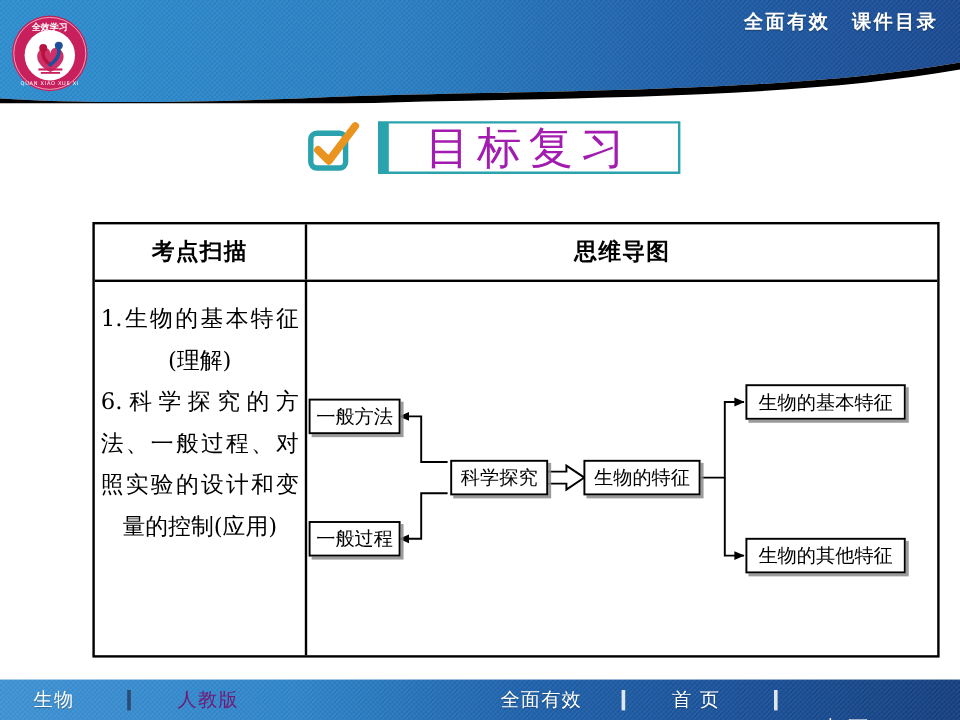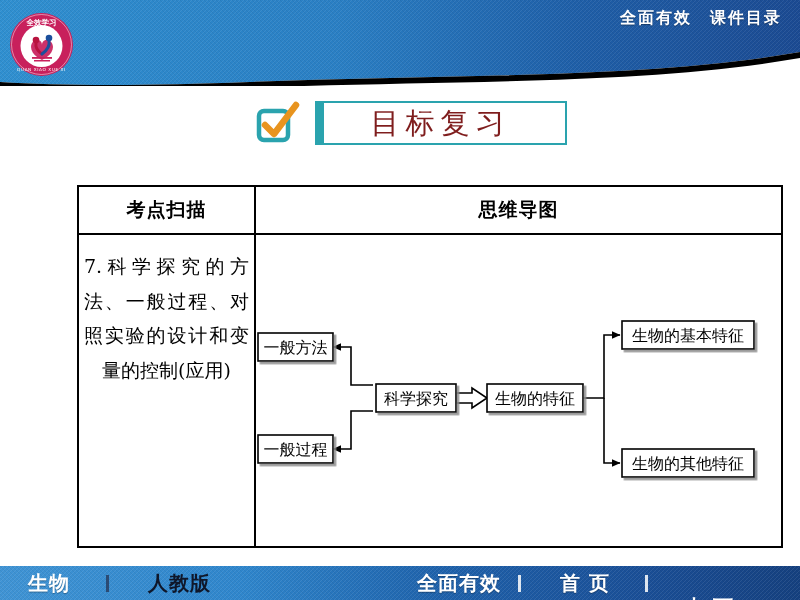--- a/index.html
+++ b/index.html
@@ -67,22 +67,22 @@
     border: 2px solid #2aa3ae;
     border-left: 9px solid #2aa3ae;
     display: flex;
     align-items: center;
     justify-content: center;
     background: #ffffff;
     padding: 0 26px 0 18px;
   }
   #title-text {
     font-family: "DejaVu Sans", "Liberation Sans", sans-serif;
-    font-size: 29px;
-    color: #7f1d1d;
+    font-size: 37px;
+    color: #a21caf;
     letter-spacing: 6px;
     white-space: pre;
     line-height: 1;
   }
 
   
   #table {
     position: absolute;
     left: 77px; top: 185px;
     width: 706px; height: 363px;
@@ -158,27 +158,27 @@
     overflow: hidden;
   }
   #footer-band svg { position: absolute; left:0; top:0; }
 
   .foot-item {
     position: absolute;
     top: 0;
     height: 34px;
     line-height: 34px;
     font-family: "DejaVu Sans", "Liberation Sans", sans-serif;
-    font-size: 20px;
-    font-weight: bold;
+    font-size: 16px;
+    font-weight: normal;
     white-space: pre;
     letter-spacing: 1px;
   }
   .foot-white { color: #ffffff; text-shadow: 0 1px 1px rgba(0,0,0,0.3); }
-  .foot-dark  { color: #0f172a; }
+  .foot-dark  { color: #701a75; }
   .foot-sep {
     position: absolute;
     top: 9px;
     width: 3px; height: 17px;
     background: #ffffff;
     opacity: 0.85;
   }
   .foot-sep.dim { background: #2b4b74; opacity: 1; }
 </style>
 </head>
@@ -244,21 +244,22 @@
       <span class="th-text">考点扫描</span>
     </div>
     <div class="col-right">
       <span class="th-text">思维导图</span>
     </div>
   </div>
 
   <div class="trow" id="body-row">
     <div class="col-left" id="points-cell">
       <div id="points-list">
-        <p>7.科学探究的方法、一般过程、对照实验的设计和变量的控制(应用)</p>
+        <p>1.生物的基本特征(理解)</p>
+        <p>6.科学探究的方法、一般过程、对照实验的设计和变量的控制(应用)</p>
       </div>
     </div>
 
     <div class="col-right">
       <div id="mindmap">
         <svg width="525" height="311" viewBox="0 0 525 311">
           <defs>
             <filter id="bxsh" x="-30%" y="-30%" width="180%" height="190%">
               <feDropShadow dx="2.5" dy="2.5" stdDeviation="0" flood-color="#8a8a8a" flood-opacity="0.85"></feDropShadow>
             </filter>

